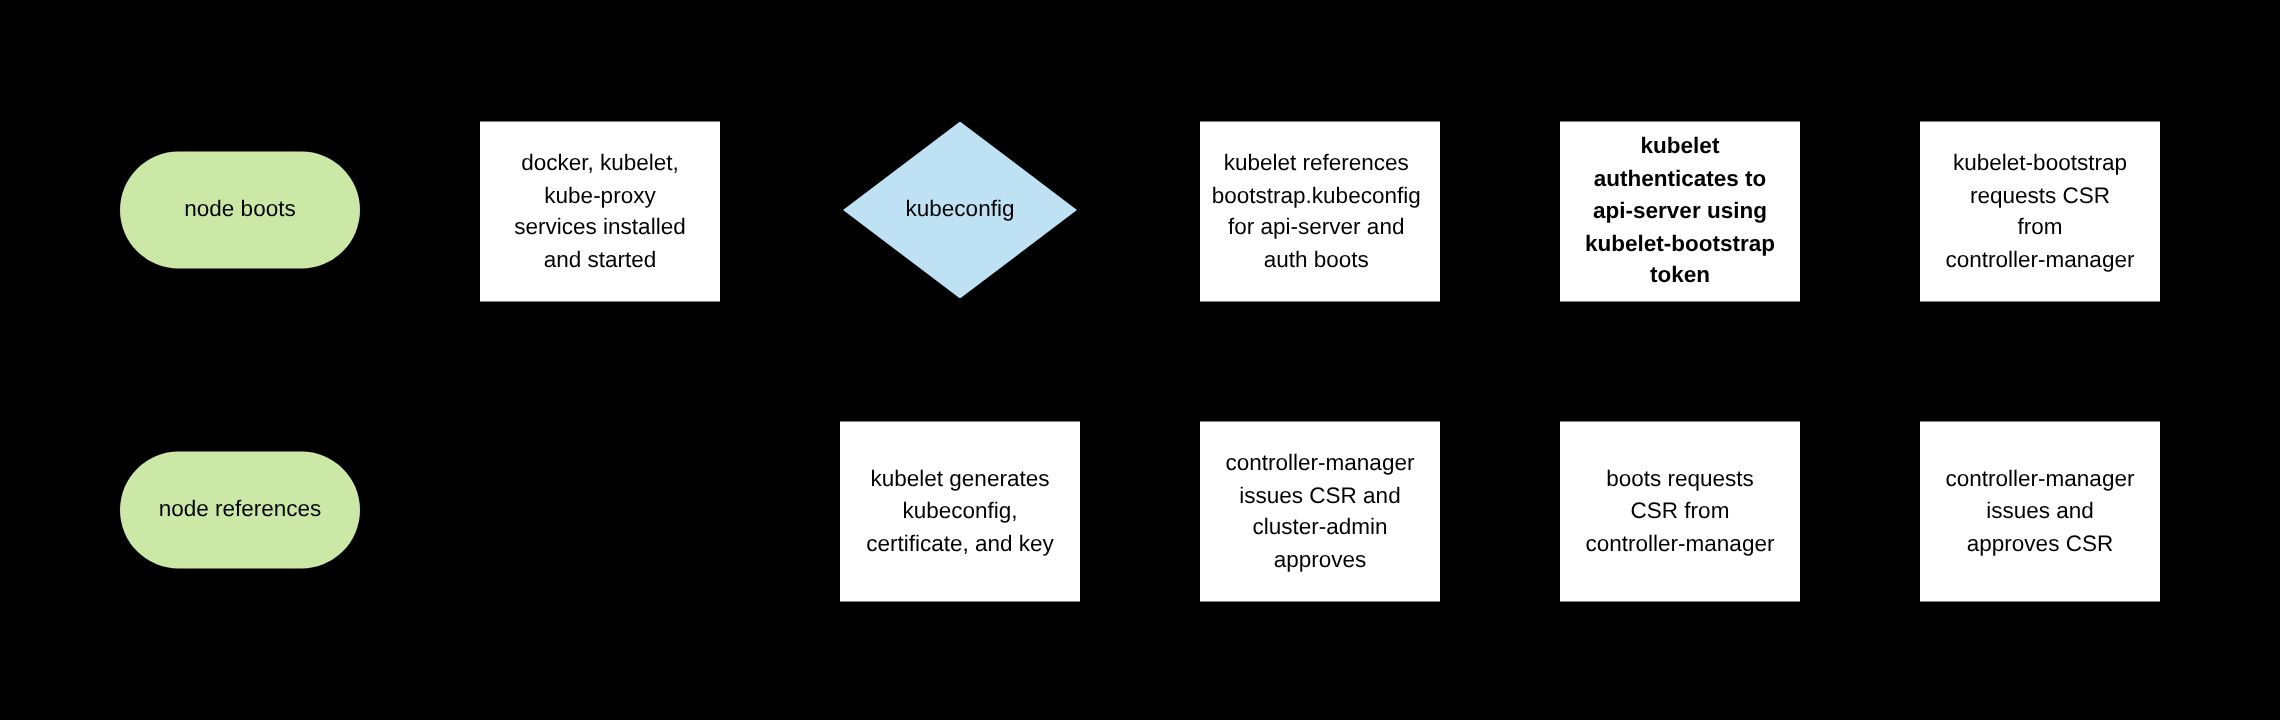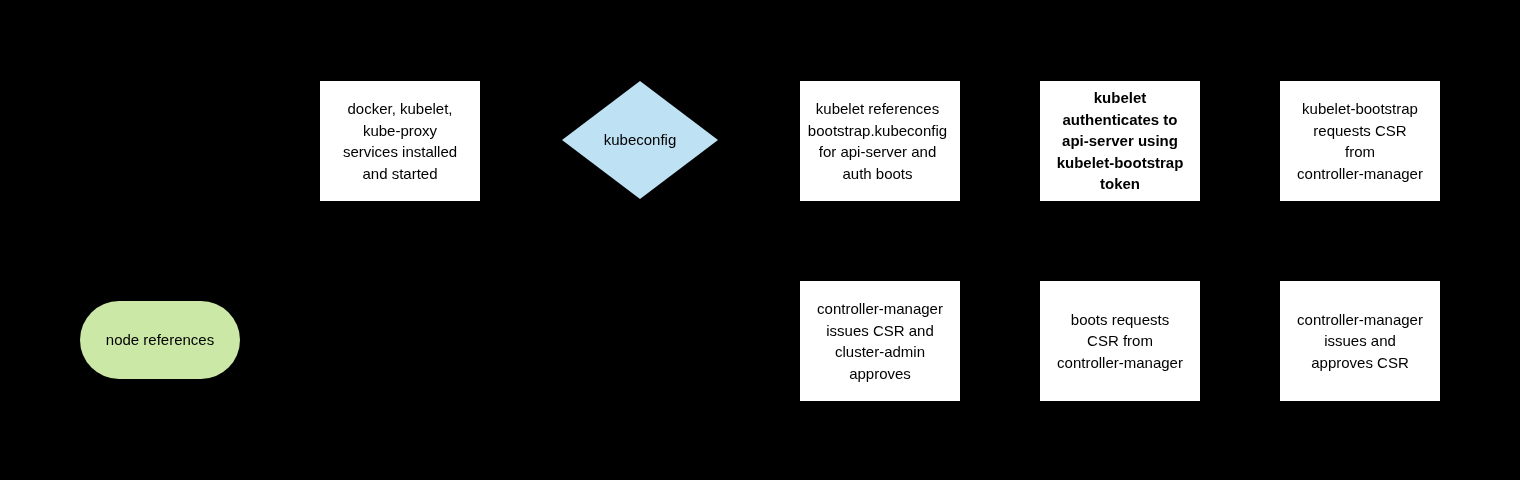--- a/index.html
+++ b/index.html
@@ -64,20 +64,23 @@
   .overflow .label {
     width: 170px;
     margin-left: -5px;
   }
 </style>
 </head>
 <body>
 
 <div id="canvas">
 
+  <div class="node pill" style="left:80px; top:101px;">
+    <span class="label">node boots</span>
+  </div>
 
   <div class="node rect" style="left:320px; top:81px;">
     <span class="label">docker, kubelet,
 kube-proxy
 services installed
 and started</span>
   </div>
 
   <div class="node diamond" style="left:562px; top:81px;align-items:center;">
     <span class="shape"></span>
@@ -104,20 +107,25 @@
 requests CSR
 from
 controller-manager</span>
   </div>
 
   <div class="node pill" style="left:80px; top:301px;">
     <span class="label">node references</span>
   </div>
 
 
+  <div class="node rect" style="left:560px; top:281px;">
+    <span class="label">kubelet generates
+kubeconfig,
+certificate, and key</span>
+  </div>
 
   <div class="node rect" style="left:800px; top:281px;">
     <span class="label">controller-manager
 issues CSR and
 cluster-admin
 approves</span>
   </div>
 
   <div class="node rect" style="left:1040px; top:281px;">
     <span class="label">boots requests

